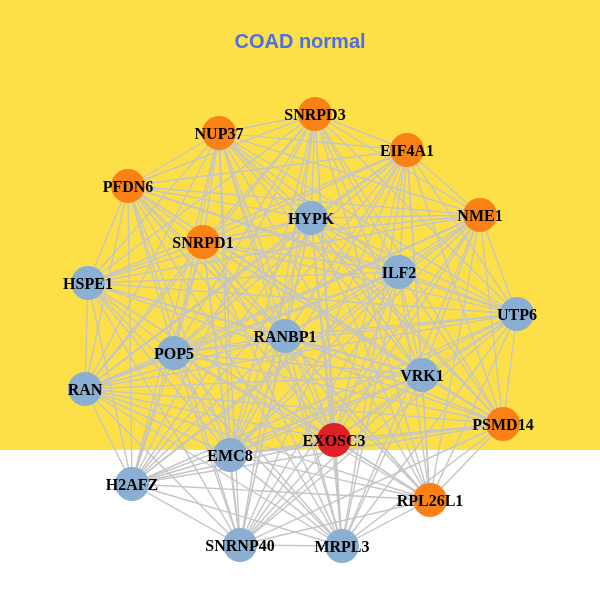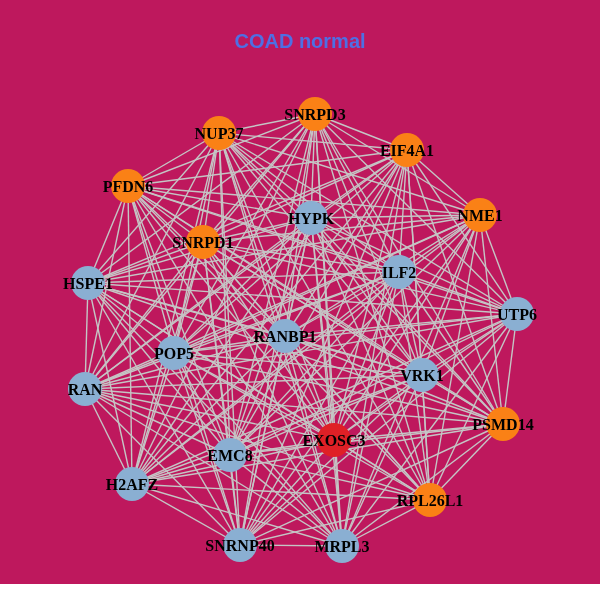--- a/index.html
+++ b/index.html
@@ -7,22 +7,22 @@
     padding: 0;
     background: #ffffff;
     width: 600px;
     height: 600px;
     overflow: hidden;
     font-family: "Liberation Sans", sans-serif;
   }
   #stage {
     position: relative;
     width: 600px;
-    height: 584px;
-    background: #be185d;
+    height: 450px;
+    background: #fde047;
   }
   svg { display: block; }
   .net-title {
     font-family: "Liberation Sans", "DejaVu Sans", sans-serif;
     font-weight: bold;
     font-size: 20px;
   }
   .node-label {
     font-family: "Liberation Serif", "DejaVu Serif", serif;
     font-weight: bold;

